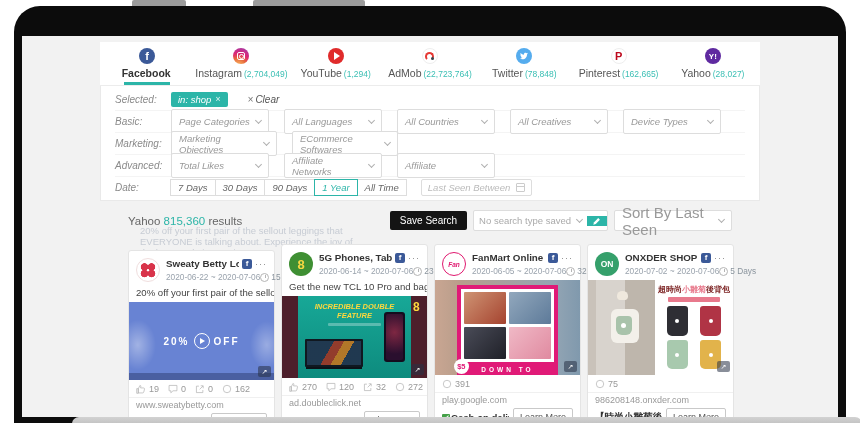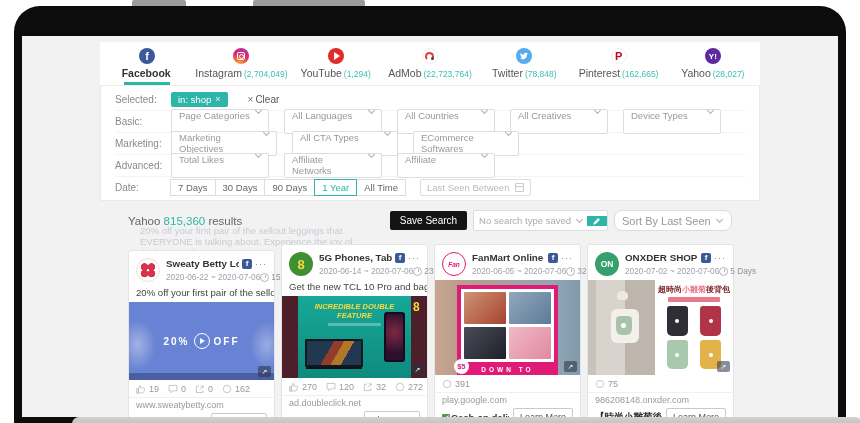--- a/index.html
+++ b/index.html
@@ -41,31 +41,31 @@
   .ic-admob { background:#fff; border:1px solid #eee; }
   .admob-arc { width:9px; height:9px; border:2.5px solid #e53935; border-radius:50%;
     border-bottom-color:transparent; position:relative; }
   .admob-arc::after { content:""; position:absolute; right:-2px; bottom:-1px; width:3px;
     height:3px; border-radius:50%; background:#37474f; }
   .ic-tw { background:#55acee; }
   .ic-pin { background:#fff; border:1px solid #eee; color:#bd081c; font-size:11px; font-weight:bold; }
   .ic-yh { background:#5f2aa0; color:#fff; font-size:8px; font-weight:bold; }
 
   
-  .filters { background:#fff; border:1px solid #e9e9e9; border-top:none; padding:2px 14px; }
+  .filters { background:#fff; border:1px solid #e9e9e9; border-top:none; padding:2px 14px;font-style:italic; }
   .frow { display:flex; align-items:center; height:22px; }
   .frow + .frow { border-top:1px solid #f4f4f4; }
   .flabel { width:56px; font-size:10px; color:#8a8a8a; flex:none; }
   .chip { background:#2cb5a8; color:#fff; font-size:9.5px; border-radius:2px;
     padding:2px 7px; display:inline-flex; align-items:center; gap:4px; cursor:pointer; }
   .chip-x { font-size:9px; opacity:.85; }
   .clear { margin-left:20px; font-size:10px; color:#555; cursor:pointer; }
   .clear-x { margin-right:2px; color:#777; }
   .sel { height:25px; border:1px solid #ddd; border-radius:2px; background:#fff;
-    display:inline-flex; align-items:flex-start; justify-content:space-between; padding:0 7px;
+    display:inline-flex; align-items:center; justify-content:space-between; padding:0 7px;
     font-size:9.5px; color:#999; margin-right:15px; cursor:pointer; }
   .w96 { width:98px; } .w104 { width:106px; }
   .chev { width:5px; height:5px; border-right:1px solid #b0b0b0; border-bottom:1px solid #b0b0b0;
     transform:rotate(45deg); display:inline-block; margin:-2px 0 0 6px; flex:none; }
   .segset { display:inline-flex; margin-right:14px; }
   .seg { height:17px; padding:0 7px; border:1px solid #ddd; margin-left:-1px; background:#fff;
     font-size:9.5px; color:#666; display:flex; align-items:center; cursor:pointer; }
   .seg.active { border-color:#2cb5a8; color:#2cb5a8; position:relative; z-index:1; }
   .dinput { height:17px; border:1px solid #ddd; border-radius:2px; background:#fff;
     display:inline-flex; align-items:center; justify-content:space-between; padding:0 6px;
@@ -81,23 +81,23 @@
   .about { font-size:11.5px; color:#666; }
   .about b { color:#2cb5a8; font-weight:normal; }
   .rctrls { display:flex; align-items:center; gap:6px; }
   .save-btn { background:#141414; color:#fff; font-size:10px; padding:4px 10px;
     border-radius:2px; cursor:pointer; }
   .saved-box { display:flex; align-items:center; border:1px solid #ddd; border-radius:2px;
     background:#fff; overflow:hidden; height:21px; cursor:pointer; }
   .saved-txt { font-size:9.5px; color:#aaa; display:flex; align-items:center; padding:0 5px; }
   .pencil-btn { width:20px; background:#2cb5a8; display:flex; align-items:center;
     justify-content:center; cursor:pointer; }
-  .sort-box { height:21px; border:1px solid #ddd; border-radius:8px; background:#fff;
+  .sort-box { height:21px; border:1px solid #ddd; border-radius:2px; background:#fff;
     display:flex; align-items:center; justify-content:flex-start; padding:0 7px;
-    font-size:11px; color:#999; width:118px; cursor:pointer; }
+    font-size:15px; color:#999; width:118px; cursor:pointer; }
 
   
   .cards-row { width:604px; margin:13px auto 0; display:flex; gap:6px; position:relative; }
   .ghost { position:absolute; top:-19px; left:12px; width:222px; height:40px; overflow:hidden;
     font-size:9.5px; line-height:11px; color:#c7ccd4; z-index:0; }
   .card { width:147px; flex:none; background:#fff; border:1px solid #e4e4e4; border-radius:3px;
     position:relative; z-index:1; }
   .card.offset { margin-top:6px; }
   .card-head { display:flex; padding:7px 7px 4px; }
   .logo { width:24px; height:24px; border-radius:50%; flex:none; display:flex;
@@ -307,24 +307,20 @@
               <i class="chev"></i>
             </span>
         </div>
         <div class="frow">
           <span class="flabel">Marketing:</span>
           <span class="sel w104">
               <span>Marketing Objectives</span>
               <i class="chev"></i>
             </span>
           <span class="sel w104">
-              <span>All CTA Types</span>
-              <i class="chev"></i>
-            </span>
-          <span class="sel w104">
               <span>ECommerce Softwares</span>
               <i class="chev"></i>
             </span>
         </div>
         <div class="frow">
           <span class="flabel">Advanced:</span>
           <span class="sel w96">
               <span>Total Likes</span>
               <i class="chev"></i>
             </span>

